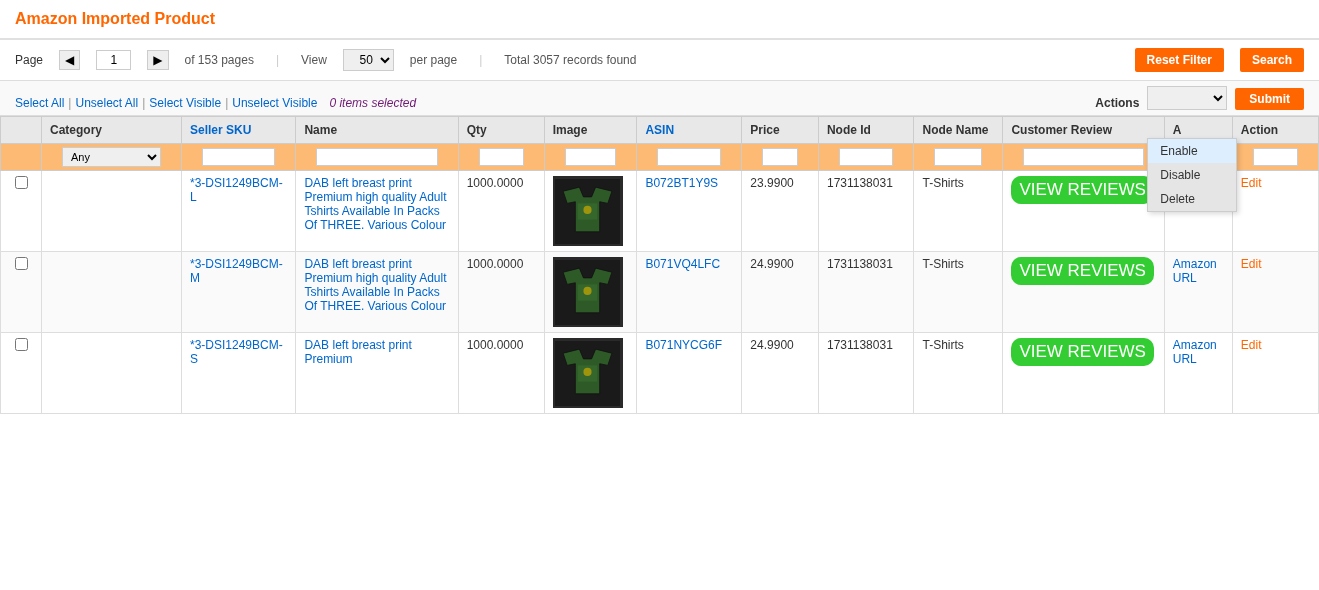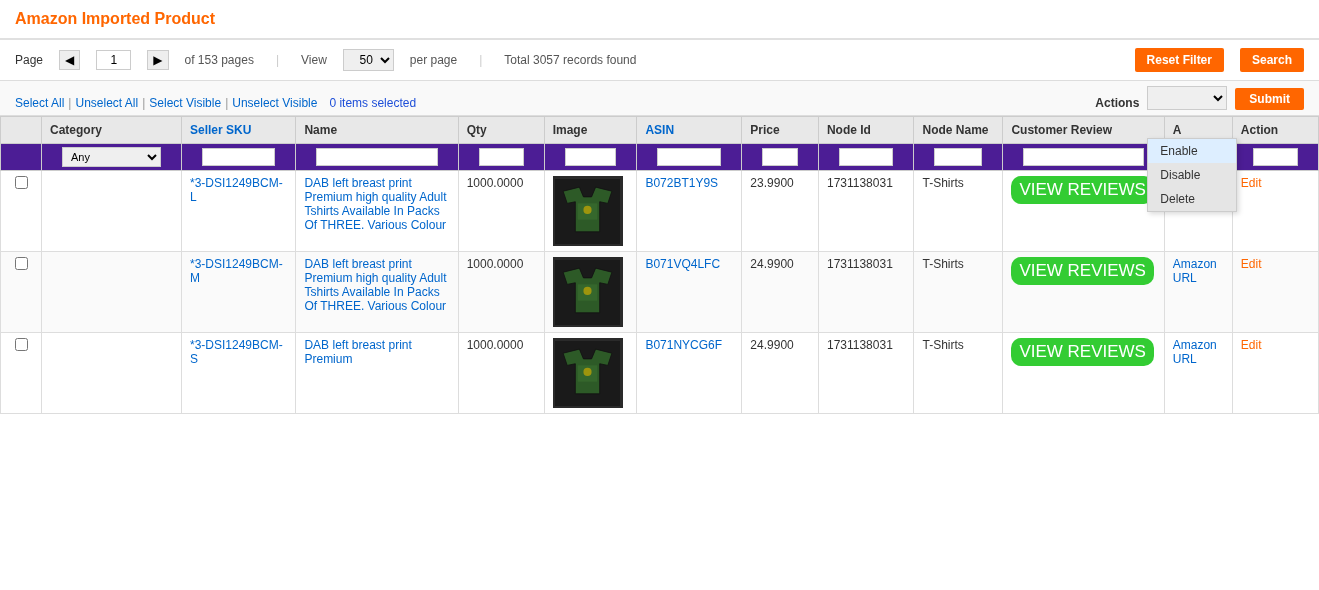--- a/index.html
+++ b/index.html
@@ -57,21 +57,21 @@
       background: #f9f9f9;
       border-bottom: 1px solid #ddd;
       gap: 4px;
     }
     .sel-link {
       color: #0066cc;
       cursor: pointer;
       text-decoration: none;
     }
     .sel-sep { color: #999; }
-    .sel-count { color: #1d4ed8; margin-left: 8px; }
+    .sel-count { color: #701a75; margin-left: 8px; font-style: italic; }
     .actions-spacer { flex: 1; }
     .actions-label { color: #333; margin-right: 4px; font-weight: bold; }
     .actions-select {
       border: 1px solid #ccc;
       padding: 3px 6px;
       min-width: 80px;
     }
     .btn-submit {
       background: #ff6600;
       color: #fff;
@@ -118,21 +118,21 @@
     thead tr th {
       background: #e8e8e8;
       border: 1px solid #ccc;
       padding: 6px 8px;
       text-align: left;
       font-weight: bold;
       color: #333;
       white-space: nowrap;
     }
     thead tr.filter-row th {
-      background: #4c1d95;
+      background: #fdba74;
       padding: 3px 20px;
       margin-left: 12px;
     }
     thead tr.filter-row th input,
     thead tr.filter-row th select {
       width: 100%;
       border: 1px solid #ccc;
       padding: 2px 4px;
       font-size: 11px;
     }

